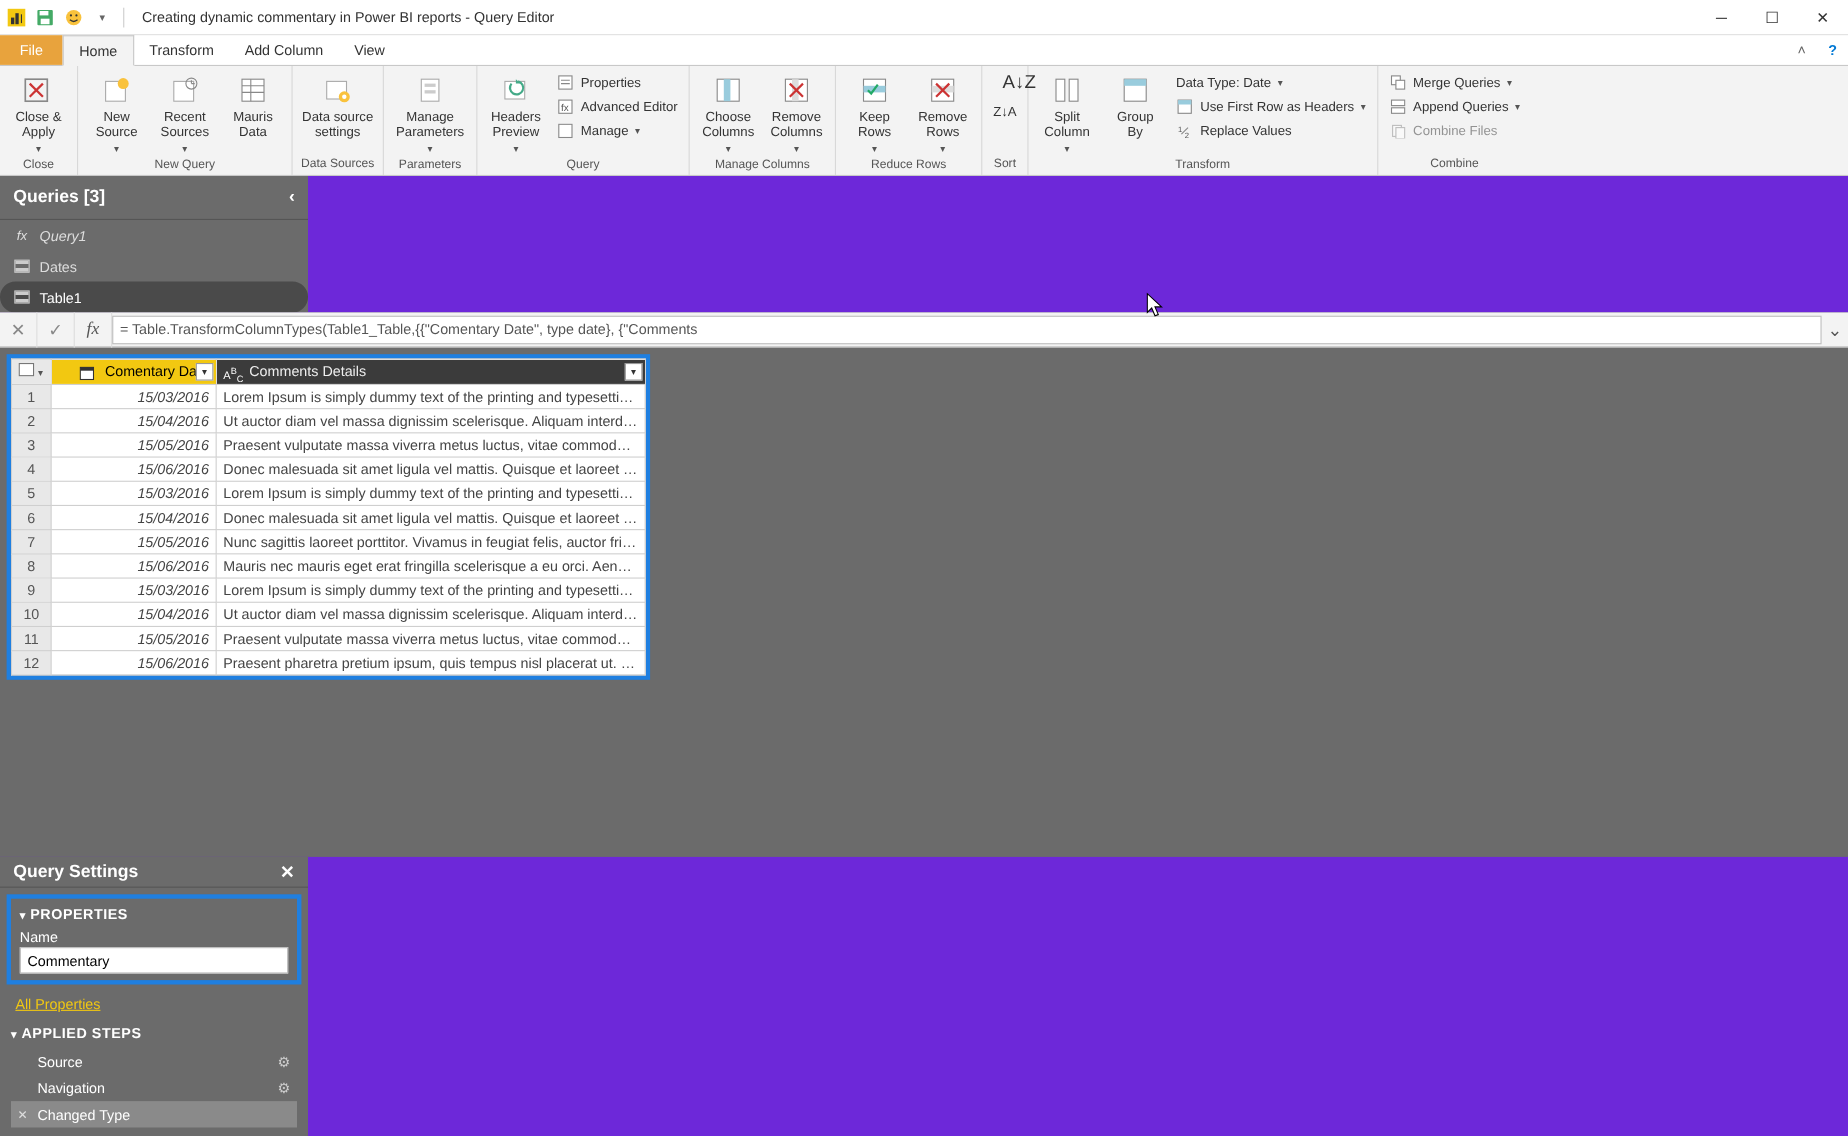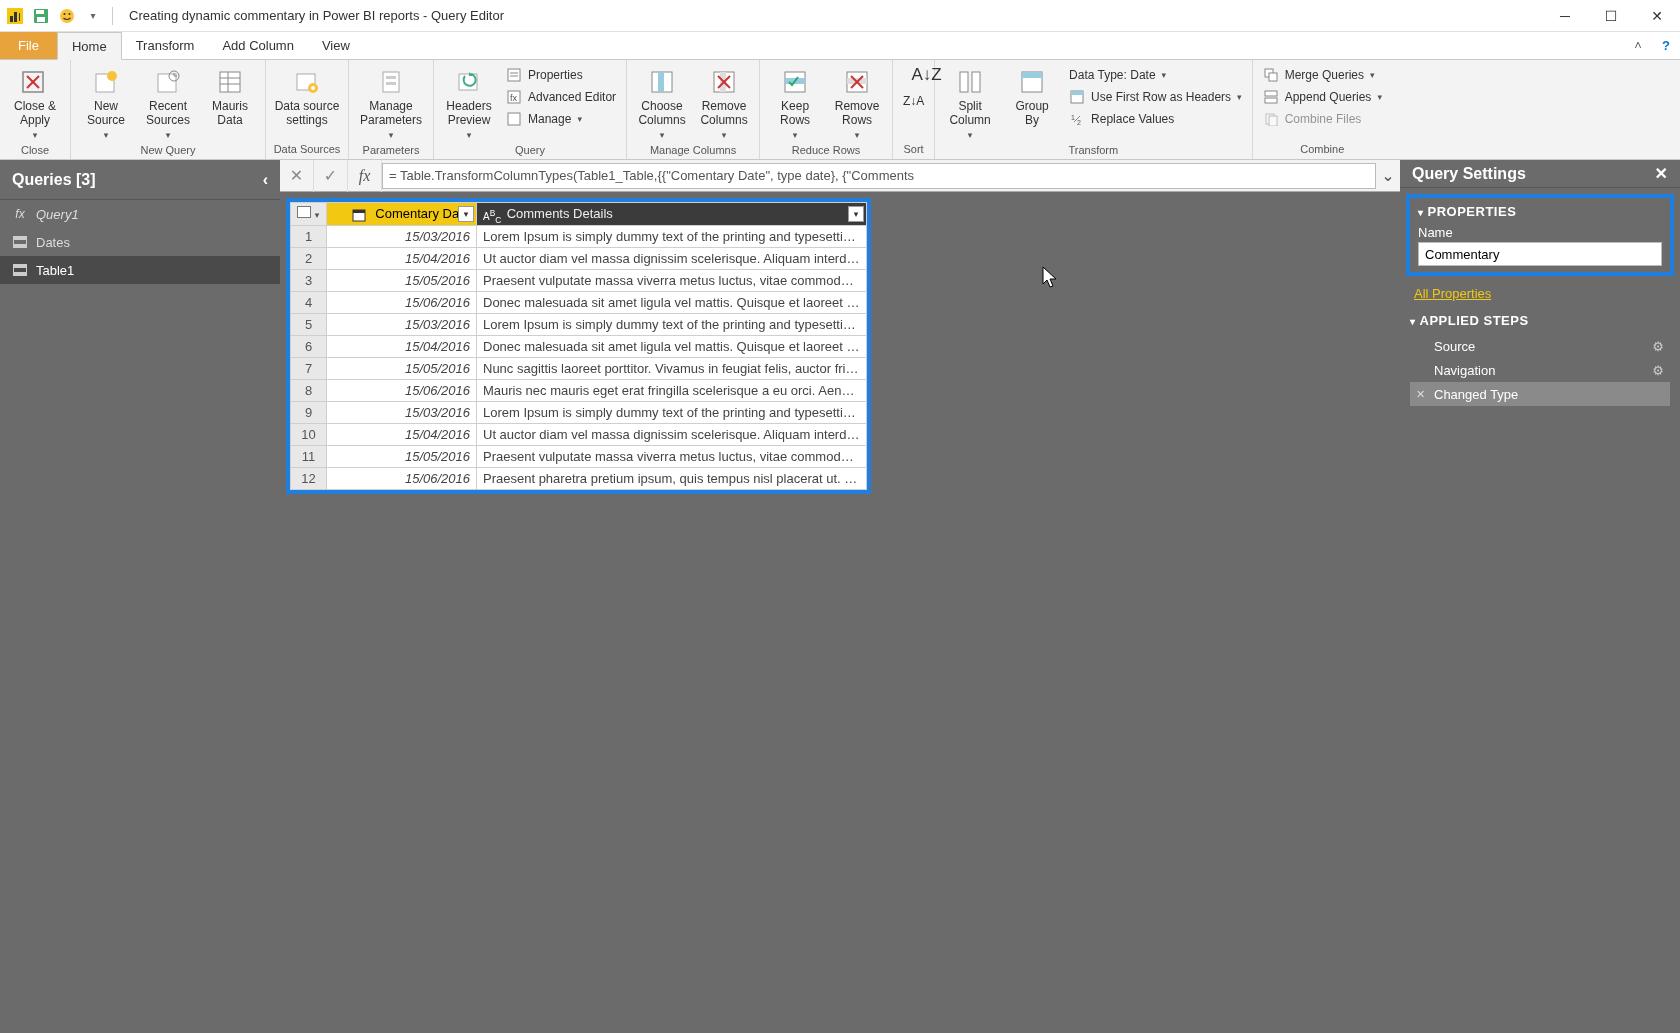--- a/index.html
+++ b/index.html
@@ -36,27 +36,27 @@
 .big-btn { width: 58px; display: flex; flex-direction: column; align-items: center; text-align: center; gap: 2px; padding: 2px; cursor: pointer; line-height: 1.15; }
 .big-btn .big-icon { width: 32px; height: 32px; display: flex; align-items: center; justify-content: center; }
 .big-btn .lbl { font-size: 12px; }
 .small-btn { display: flex; align-items: center; gap: 6px; padding: 2px 4px; cursor: pointer; font-size: 12px; height: 22px; }
 .small-btn .small-icon { width: 16px; height: 16px; display:flex; align-items:center; justify-content:center; }
 .stack { display: flex; flex-direction: column; gap: 0; }
 .caret::after { content: " \25BE"; font-size: 9px; color: #555; }
 .caret-only::after { content: "\25BE"; font-size: 9px; color: #555; }
 
 
-.main { position: absolute; top: 160px; bottom: 0; left: 0; right: 0; display: flex; background: #6d28d9; }
+.main { position: absolute; top: 160px; bottom: 0; left: 0; right: 0; display: flex; background: #6d28d9; flex-direction: column; }
 .queries-panel { width: 280px; background: #6b6b6b; color: #fff; display: flex; flex-direction: column; }
 .queries-header { height: 40px; display: flex; align-items: center; padding: 0 12px; font-size: 16px; font-weight: 600; border-bottom: 1px solid #555; }
 .queries-header .collapse-arrow { margin-left: auto; font-size: 16px; cursor: pointer; }
 .query-item { height: 28px; display: flex; align-items: center; gap: 8px; padding: 0 12px; font-size: 13px; cursor: pointer; color: #ddd; }
 .query-item.fx { font-style: italic; }
-.query-item.selected { background: #4a4a4a; color: #fff; }
+.query-item.selected { background: #4a4a4a; color: #fff; border-radius: 14px; }
 .query-item .q-icon { width: 16px; height: 16px; display:flex; align-items:center; justify-content:center; }
 .table-glyph { width:14px; height:12px; border:1px solid #ccc; background: linear-gradient(#ccc 33%, transparent 33%, transparent 66%, #ccc 66%); position: relative; }
 
 .center { flex: 1; display: flex; flex-direction: column; background: #6b6b6b; }
 .formula-row { height: 32px; background: #f3f3f3; display: flex; align-items: center; gap: 0; border-bottom: 1px solid #aaa; }
 .formula-btn { width: 34px; height: 32px; display: flex; align-items:center; justify-content:center; color:#888; border-right:1px solid #ddd; cursor:pointer;}
 .formula-fx { font-style: italic; font-family: "Times New Roman", serif; color:#555; }
 .formula-input { flex:1; height: 26px; border:1px solid #bbb; background:#fff; padding: 0 6px; font-size:13px; color:#555; font-family: "Segoe UI", sans-serif;}
 .formula-expand { width:24px; color:#555; text-align:center; cursor:pointer; }
 

